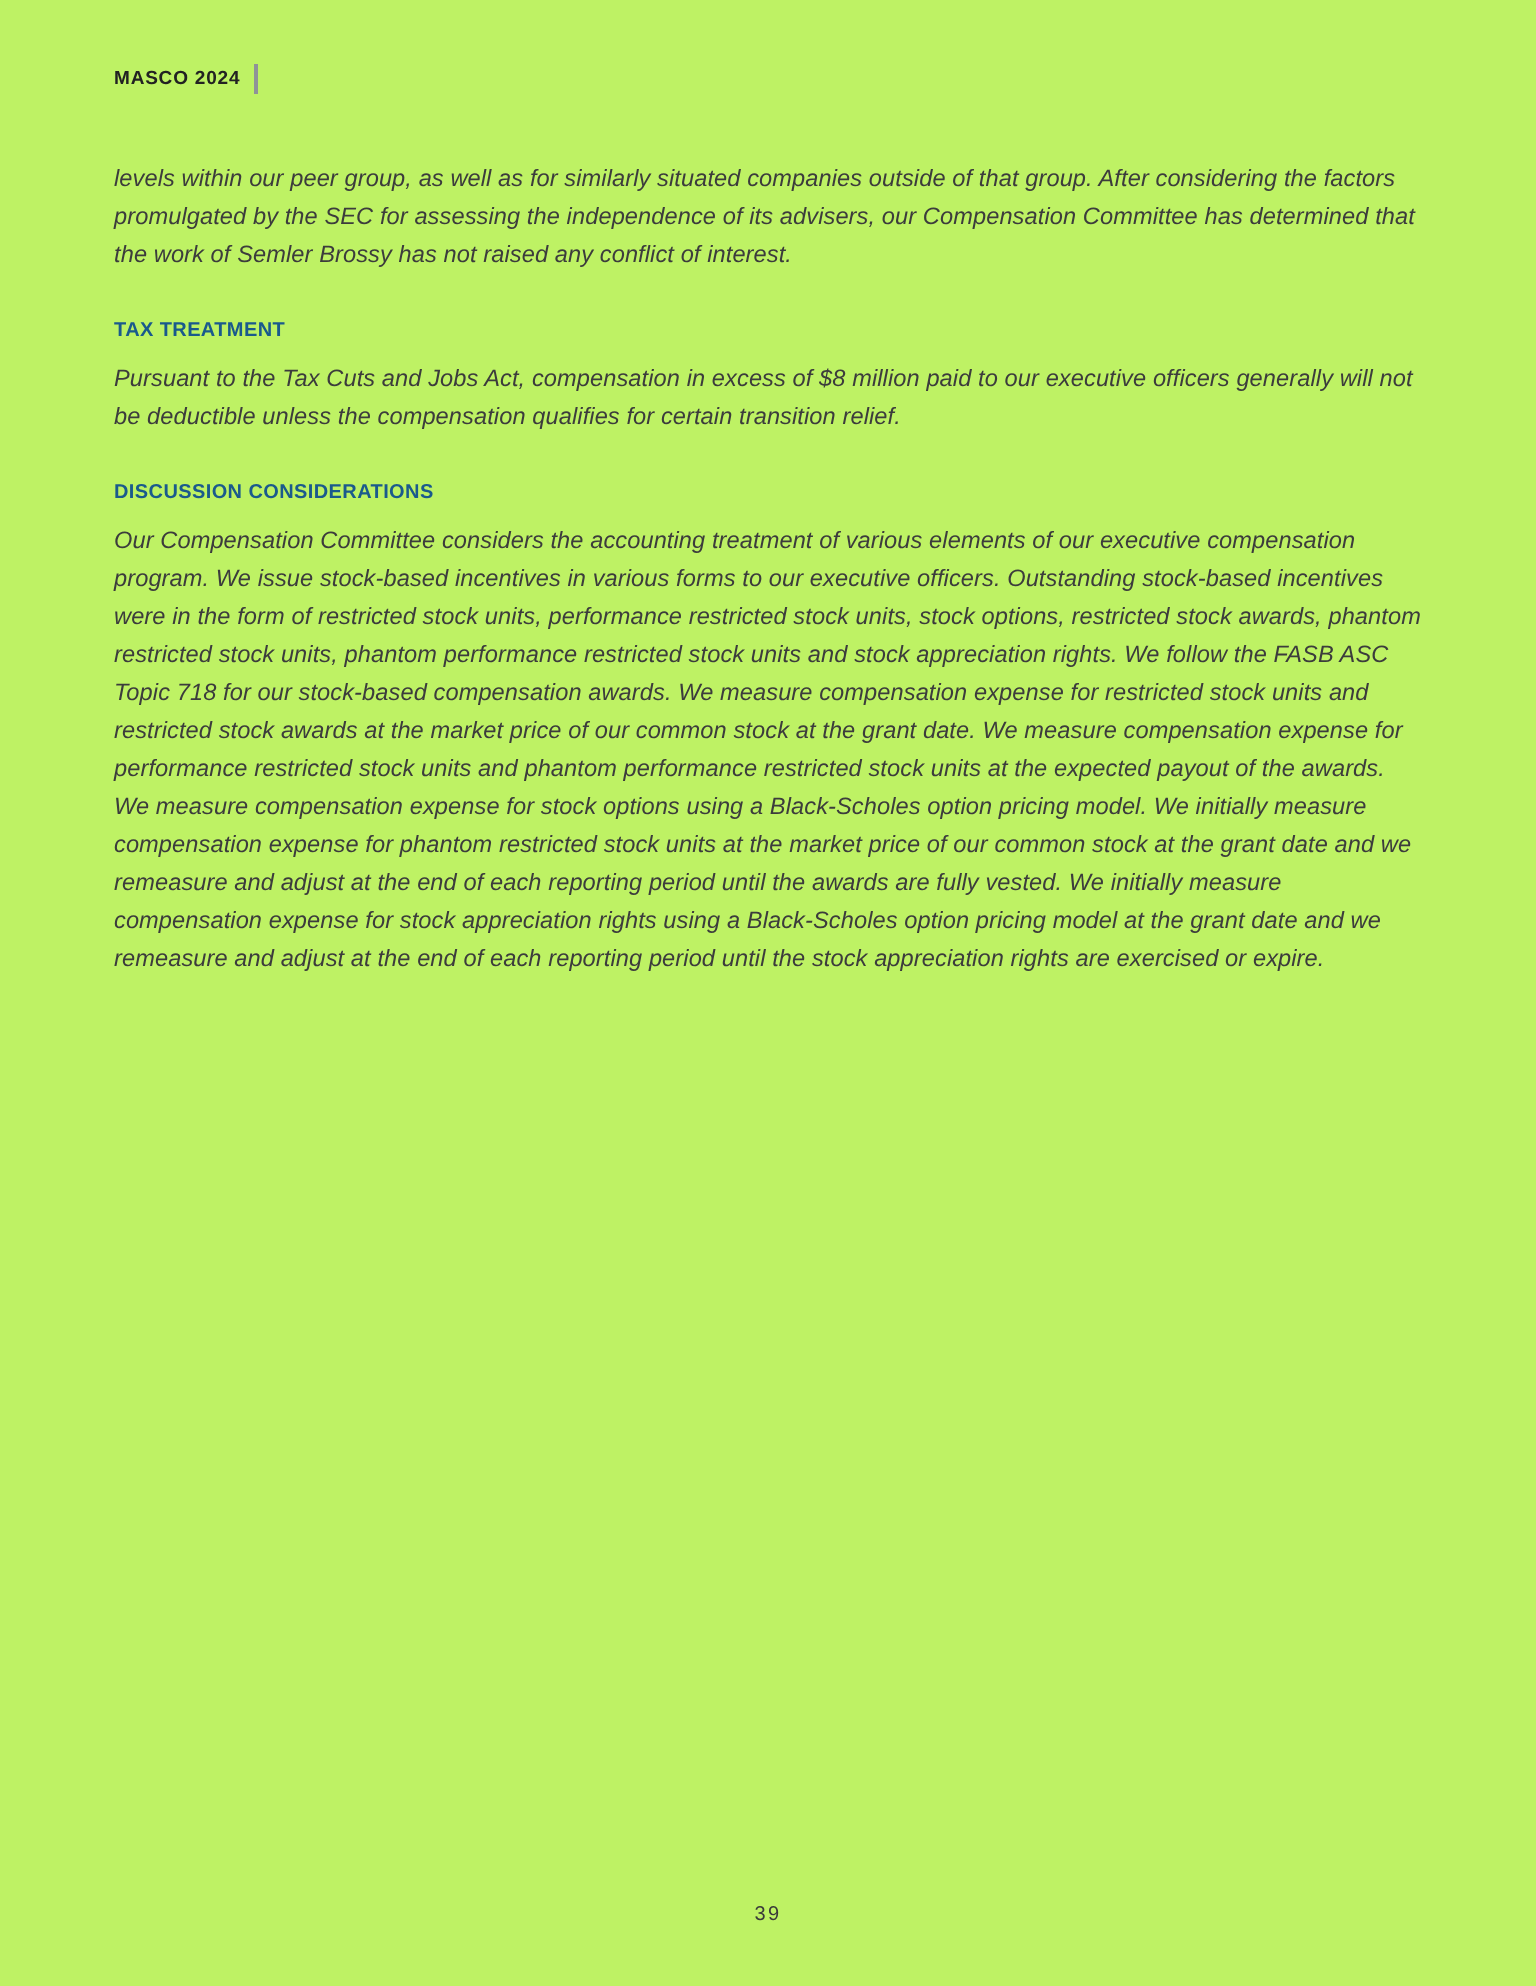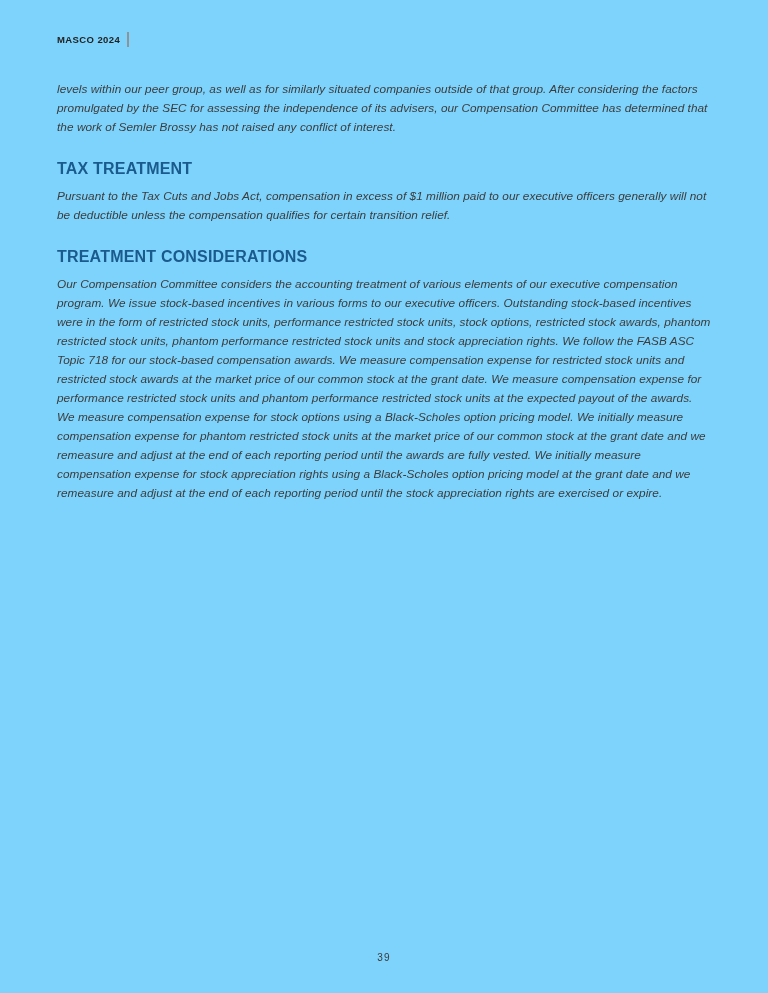--- a/index.html
+++ b/index.html
@@ -5,21 +5,21 @@
   * { margin: 0; padding: 0; box-sizing: border-box; }
   html, body { background: #ffffff; }
   body {
     font-family: "Liberation Sans", sans-serif;
     -webkit-font-smoothing: antialiased;
   }
   .page {
     position: relative;
     width: 768px;
     height: 993px;
-    background: #7dd3fc;
+    background: #bef264;
     overflow: hidden;
   }
   
   .report-header {
     position: absolute;
     top: 32px;
     left: 57px;
     right: 57px;
     display: flex;
     align-items: center;
@@ -51,21 +51,21 @@
     width: 654px;
   }
   .body-text {
     font-size: 11.8px;
     line-height: 19px;
     color: #3c3c3c;
     letter-spacing: 0.05px;
     font-style: italic;
   }
   .section-heading {
-    font-size: 16px;
+    font-size: 10px;
     font-weight: bold;
     letter-spacing: 0.2px;
     color: #1a5a8c;
     margin-top: 23px;
     margin-bottom: 9px;
   }
   .para + .section-heading { margin-top: 23px; }
   
   .page-footer {
     position: absolute;
@@ -87,23 +87,23 @@
 
   <div class="report-header">
     <span class="brand">MASCO 2024</span>
     <span class="header-divider"></span>
   </div>
 
   <div class="content">
     <p class="body-text para">levels within our peer group, as well as for similarly situated companies outside of that group. After considering the factors promulgated by the SEC for assessing the independence of its advisers, our Compensation Committee has determined that the work of Semler Brossy has not raised any conflict of interest.</p>
 
     <h2 class="section-heading">TAX TREATMENT</h2>
-    <p class="body-text para">Pursuant to the Tax Cuts and Jobs Act, compensation in excess of $1 million paid to our executive officers generally will not be deductible unless the compensation qualifies for certain transition relief.</p>
+    <p class="body-text para">Pursuant to the Tax Cuts and Jobs Act, compensation in excess of $8 million paid to our executive officers generally will not be deductible unless the compensation qualifies for certain transition relief.</p>
 
-    <h2 class="section-heading">TREATMENT CONSIDERATIONS</h2>
+    <h2 class="section-heading">DISCUSSION CONSIDERATIONS</h2>
     <p class="body-text para">Our Compensation Committee considers the accounting treatment of various elements of our executive compensation program. We issue stock-based incentives in various forms to our executive officers. Outstanding stock-based incentives were in the form of restricted stock units, performance restricted stock units, stock options, restricted stock awards, phantom restricted stock units, phantom performance restricted stock units and stock appreciation rights. We follow the FASB ASC Topic 718 for our stock-based compensation awards. We measure compensation expense for restricted stock units and restricted stock awards at the market price of our common stock at the grant date. We measure compensation expense for performance restricted stock units and phantom performance restricted stock units at the expected payout of the awards. We measure compensation expense for stock options using a Black-Scholes option pricing model. We initially measure compensation expense for phantom restricted stock units at the market price of our common stock at the grant date and we remeasure and adjust at the end of each reporting period until the awards are fully vested. We initially measure compensation expense for stock appreciation rights using a Black-Scholes option pricing model at the grant date and we remeasure and adjust at the end of each reporting period until the stock appreciation rights are exercised or expire.</p>
   </div>
 
   <div class="page-footer">
     <span class="page-number">39</span>
   </div>
 
 </div>
 
 </body></html>

